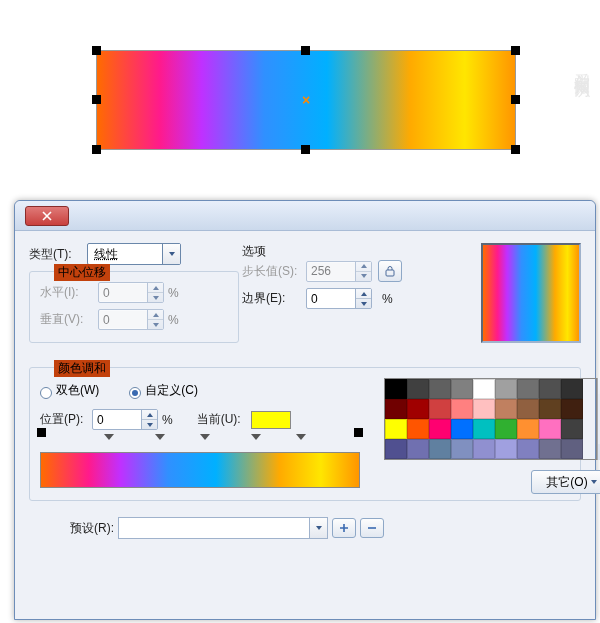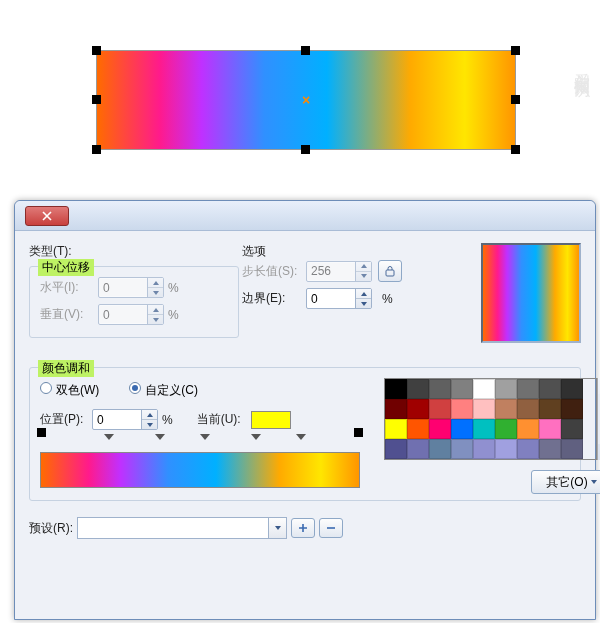--- a/index.html
+++ b/index.html
@@ -30,54 +30,54 @@
 .spinner { display: inline-flex; align-items: center; border: 1px solid #9fb2cc; background: #fff; height: 21px; border-radius: 2px; }
 .spinner input { border: none; width: 48px; height: 17px; padding: 0 4px; text-align: left; outline: none; }
 .spin-btns { width: 16px; height: 100%; border-left: 1px solid #9fb2cc; display: flex; flex-direction: column; background: linear-gradient(#f5f7fb,#e0e6ef); }
 .spin-btns div { flex: 1; display: flex; align-items: center; justify-content: center; }
 .spin-btns div:first-child { border-bottom: 1px solid #b8c5d6; }
 .tri-up { width:0; height:0; border-left:3px solid transparent; border-right:3px solid transparent; border-bottom:4px solid #3a5a8a; }
 .tri-dn { width:0; height:0; border-left:3px solid transparent; border-right:3px solid transparent; border-top:4px solid #3a5a8a; }
 .pct { margin-left: 4px; color: #888; }
 
 .group { border: 1px solid #c6d2e1; border-radius: 3px; padding: 10px 10px 6px; margin-top: 4px; position: relative; }
-.group-title { position: absolute; top: -8px; left: 8px; background: #bef264; padding: 0 4px; }
+.group-title { position: absolute; top: -8px; left: 24px; background: #c2410c; padding: 0 4px; }
 
 .top-grid { display: flex; gap: 3px; }
 .col-left { width: 210px; }
 .col-mid { width: 200px; }
 .col-right { flex: 1; display: flex; justify-content: flex-end; align-items: flex-start; }
 .preview { width: 100px; height: 100px; border: 2px inset #9fb2cc; background: linear-gradient(90deg, #ff6b00 0%, #ff1a8c 15%, #c030ff 25%, #3090ff 40%, #00b0ff 55%, #ffaa00 75%, #ffe600 88%, #ff9500 100%); }
 
 .lock-btn { width: 24px; height: 22px; border: 1px solid #8ea8c7; border-radius: 3px; background: linear-gradient(#fdfdfd,#e2e8f1); display: inline-flex; align-items: center; justify-content: center; margin-left: 6px; cursor: pointer; }
 
 .harmony { margin-top: 24px; position: relative; }
 .radio-row { display: flex; gap: 30px; align-items: center; margin: 4px 0 10px; }
-.radio { display: inline-flex; align-items: flex-start; gap: 4px; }
+.radio { display: inline-flex; align-items: flex-end; gap: 4px; }
 .radio .dot { width: 12px; height: 12px; border: 1px solid #6a87aa; border-radius: 50%; background: #fff; display: inline-flex; align-items: center; justify-content: center; }
 .radio.sel .dot::after { content: ""; width: 6px; height: 6px; background: #3a6ab0; border-radius: 50%; }
 .swatch { display: inline-block; width: 40px; height: 18px; border: 1px solid #888; }
 
 .palette-box { border: 1px solid #888; width: 213px; }
 .palette-row { display: flex; }
 .palette-row div { width: 22px; height: 20px; border: 1px solid rgba(0,0,0,.15); }
 .scroll { width: 15px; background: linear-gradient(#f0f4fa,#d9e1ee); border-left: 1px solid #aaa; display: flex; flex-direction: column; }
 .scroll .sbtn { height: 16px; display: flex; align-items: center; justify-content: center; }
 .scroll .track { flex: 1; background: #e8edf5; }
 
 .grad-bar-wrap { margin-top: 10px; }
 .grad-bar { height: 36px; border: 1px solid #888; background: linear-gradient(90deg, #ff6b00 0%, #ff1a8c 15%, #c030ff 25%, #3090ff 40%, #00b0ff 55%, #ffaa00 75%, #ffe600 88%, #ff9500 100%); position: relative; width: 320px; }
 .stop-top { position: absolute; top: -10px; width: 10px; height: 8px; }
 .stop-top::before { content:""; position:absolute; left:0; top:4px; width:0; height:0; border-left:5px solid transparent; border-right:5px solid transparent; border-top:6px solid #555; }
 .black-sq { position: absolute; top: -12px; width: 9px; height: 9px; background: #000; }
 
 .btn { height: 24px; padding: 0 14px; border: 1px solid #8ea8c7; border-radius: 3px; background: linear-gradient(#fdfdfd,#e2e8f1); cursor: pointer; display: inline-flex; align-items: center; justify-content: center; }
 .small-btn { width: 24px; height: 20px; padding: 0; }
 
-.bottom-row { display: flex; align-items: center; gap: 4px; margin-top: 16px; }
+.bottom-row { display: flex; align-items: center; gap: 4px; margin-top: 16px; margin-left: 41px; }
 .preset-combo { flex: 0 0 210px; height: 22px; border: 1px solid #9fb2cc; background: #fff; display: flex; }
 .preset-combo .txt { flex: 1; }
 .preset-combo .arrow { width: 18px; border-left: 1px solid #9fb2cc; display: flex; align-items: center; justify-content: center; background: linear-gradient(#fdfdfd,#e4e8ef); }
 .ps-btn { margin-left: auto; }
 </style>
 </head>
 <body>
 
 <div class="canvas-area">
   <div class="watermark">爱创根知识网</div>
@@ -102,20 +102,26 @@
         </svg>
     </div>
   </div>
 
   <div class="body-area">
     <div class="top-grid">
 
       <div class="col-left">
         <div class="row">
           <span class="lbl" style="width:58px">类型(T):</span>
+          <div class="combo">
+            <span class="txt">线性</span>
+            <span class="arrow">
+                <span class="tri-dn"></span>
+              </span>
+          </div>
         </div>
         <div class="group">
           <span class="group-title">中心位移</span>
           <div class="row">
             <span class="lbl-dis" style="width:58px">水平(I):</span>
             <div class="spinner" style="opacity:.7">
               <input disabled="" value="0" style="">
               <div class="spin-btns">
                   <div>
                     <span class="tri-up"></span>

